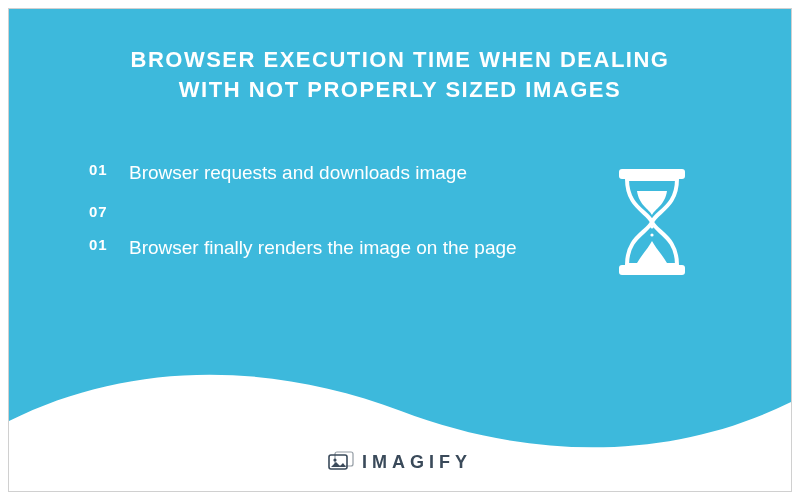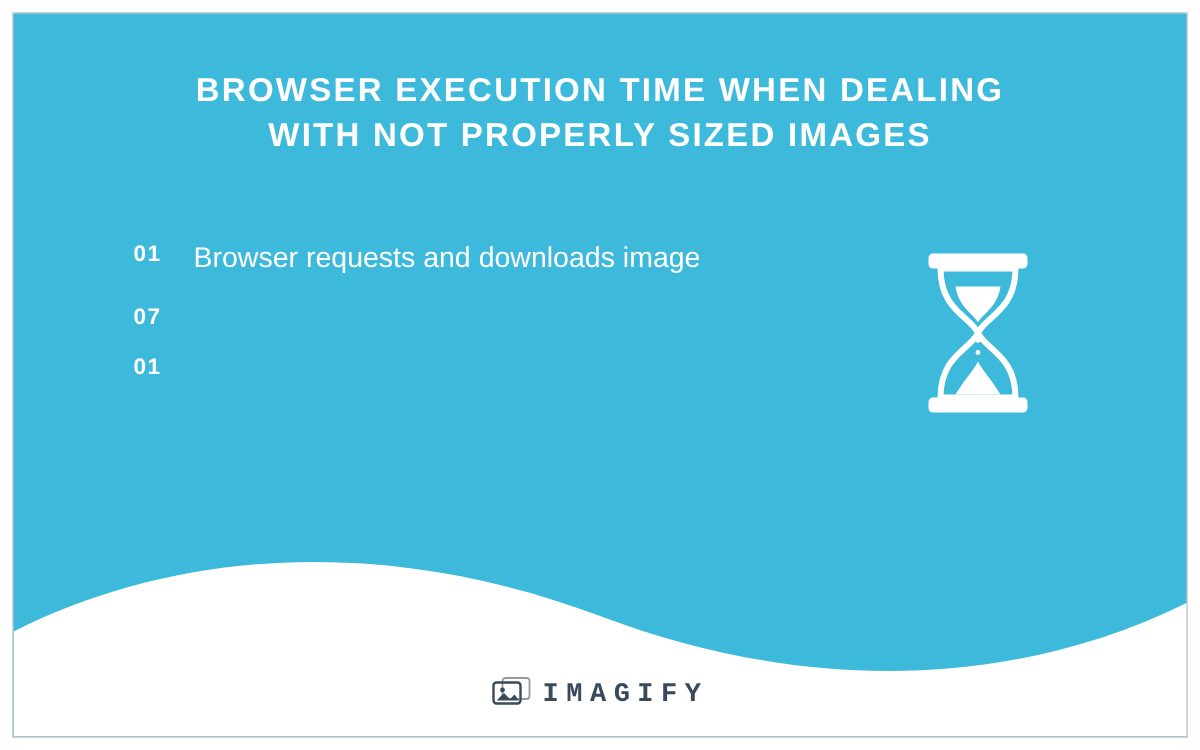--- a/index.html
+++ b/index.html
@@ -72,21 +72,20 @@
   }
   .footer {
     position: absolute;
     left: 0;
     right: 0;
     bottom: 18px;
     display: flex;
     justify-content: center;
     align-items: flex-end;
     gap: 8px;
-    font-family: Liberation Mono, monospace;
   }
   .brand {
     color: #3a4a5a;
     font-weight: 600;
     letter-spacing: 5px;
     font-size: 18px;
   }
   .brand-icon { display:inline-flex; }
 </style>
 </head>
@@ -99,20 +98,21 @@
     <div class="list">
       <div class="row">
         <div class="num">01</div>
         <div class="text">Browser requests and downloads image</div>
       </div>
       <div class="row">
         <div class="num">07</div>
       </div>
       <div class="row">
         <div class="num">01</div>
+        <div class="text">Browser finally renders the image on the page</div>
       </div>
     </div>
 
     <div class="icon-wrap">
       <svg width="78" height="110" viewBox="0 0 78 110">
         <g fill="none" stroke="#ffffff" stroke-width="4" stroke-linejoin="round" stroke-linecap="round">
           <rect x="6" y="2" width="66" height="10" rx="3" fill="#ffffff" stroke="none"></rect>
           <rect x="6" y="98" width="66" height="10" rx="3" fill="#ffffff" stroke="none"></rect>
           <path d="M14 12 C14 40 34 44 39 55 C44 44 64 40 64 12 Z"></path>
           <path d="M14 98 C14 70 34 66 39 55 C44 66 64 70 64 98 Z"></path>

